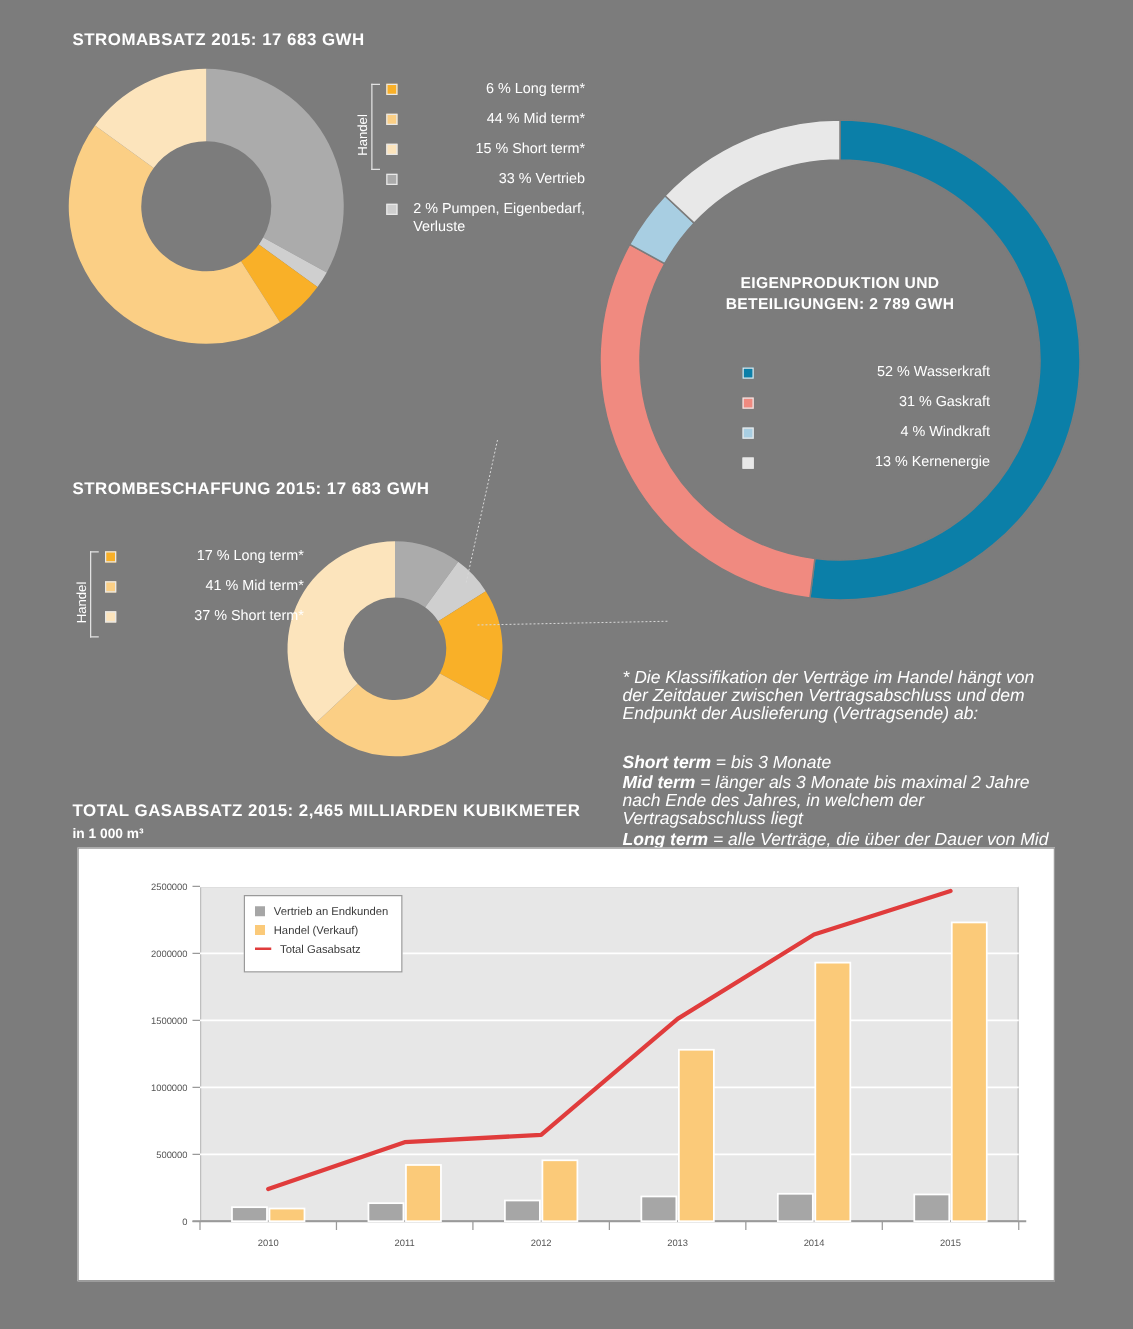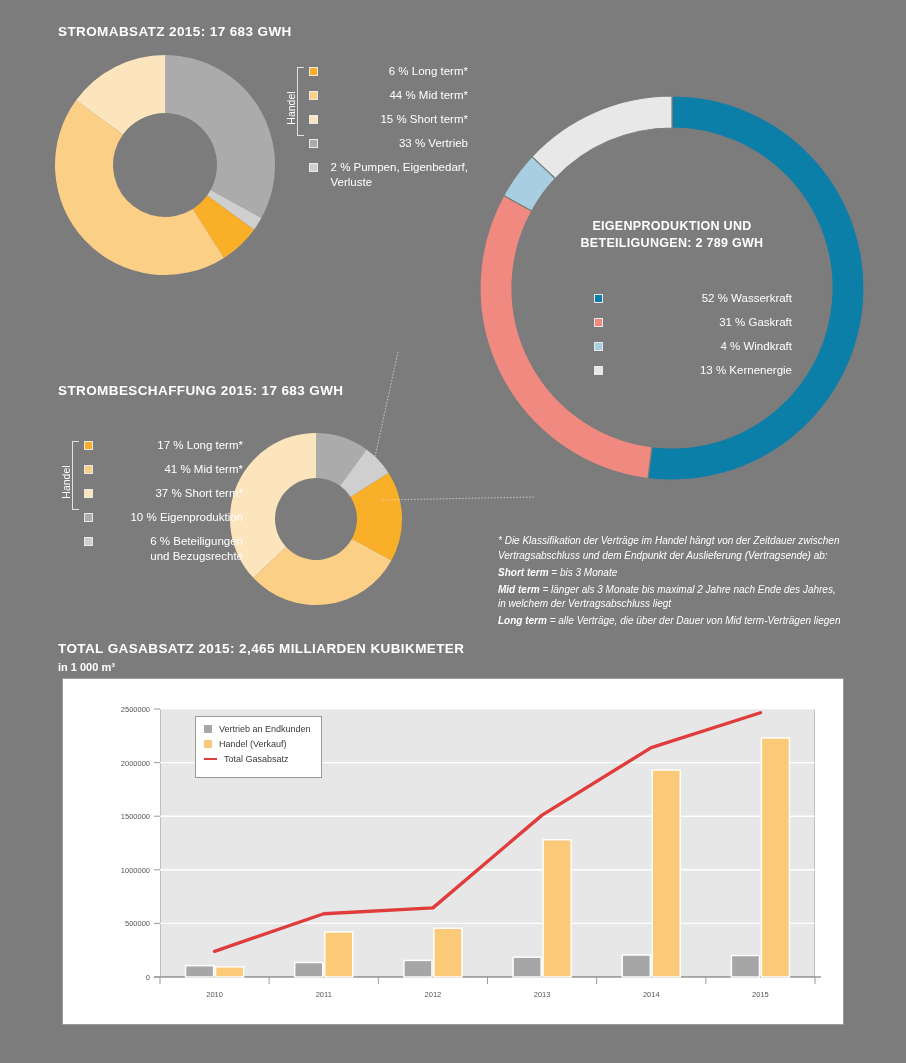--- a/index.html
+++ b/index.html
@@ -75,27 +75,27 @@
     font-size: 12.5px; font-weight: bold;
     line-height: 17px; letter-spacing: 0.3px;
     color: #FFFFFF; white-space: pre-line;
     text-align: center;
   }
 
   
   .footnote {
     position: absolute;
     font-style: italic;
-    font-size: 10px;
+    font-size: 14px;
     line-height: 14.5px;
     color: #FFFFFF;
     width: 348px;
   }
   .footnote p { margin-bottom: 2px; }
-  .footnote .gap { margin-top: 3px; }
+  .footnote .gap { margin-top: 24px; }
   .footnote b { font-style: italic; font-weight: bold; }
 
   
   .chart-frame {
     position: absolute;
     background: #FFFFFF;
     border: 1px solid #9A9A9A;
   }
   .plot-area {
     position: absolute;
@@ -220,31 +220,20 @@
         <span class="swatch" style="background:#F9B028"></span>
         <span class="legend-label">17 % Long term*</span>
       </div>
       <div class="legend-row tight">
         <span class="swatch" style="background:#FBCF85"></span>
         <span class="legend-label">41 % Mid term*</span>
       </div>
       <div class="legend-row tight">
         <span class="swatch" style="background:#FCE4BC"></span>
         <span class="legend-label">37 % Short term*</span>
-      </div>
-    </div>
-    <div style="padding-left:26px; margin-top:5px;">
-      <div class="legend-row">
-        <span class="swatch" style="background:#ABABAB"></span>
-        <span class="legend-label">10 % Eigenproduktion</span>
-      </div>
-      <div class="legend-row">
-        <span class="swatch" style="background:#CFCFCF"></span>
-        <span class="legend-label">6 % Beteiligungen
-und Bezugsrechte</span>
       </div>
     </div>
   </div>
 
   <div class="footnote" style="left:498px; top:534px;">
     <p>* Die Klassifikation der Verträge im Handel hängt von der Zeitdauer zwischen Vertragsabschluss und dem Endpunkt der Auslieferung (Vertragsende) ab:</p>
     <p class="gap"><b>Short term</b><span> = bis 3 Monate</span></p>
     <p><b>Mid term</b><span> = länger als 3 Monate bis maximal 2 Jahre nach Ende des Jahres, in welchem der Vertragsabschluss liegt</span></p>
     <p><b>Long term</b><span> = alle Verträge, die über der Dauer von Mid term-Verträgen liegen</span></p>
   </div>

